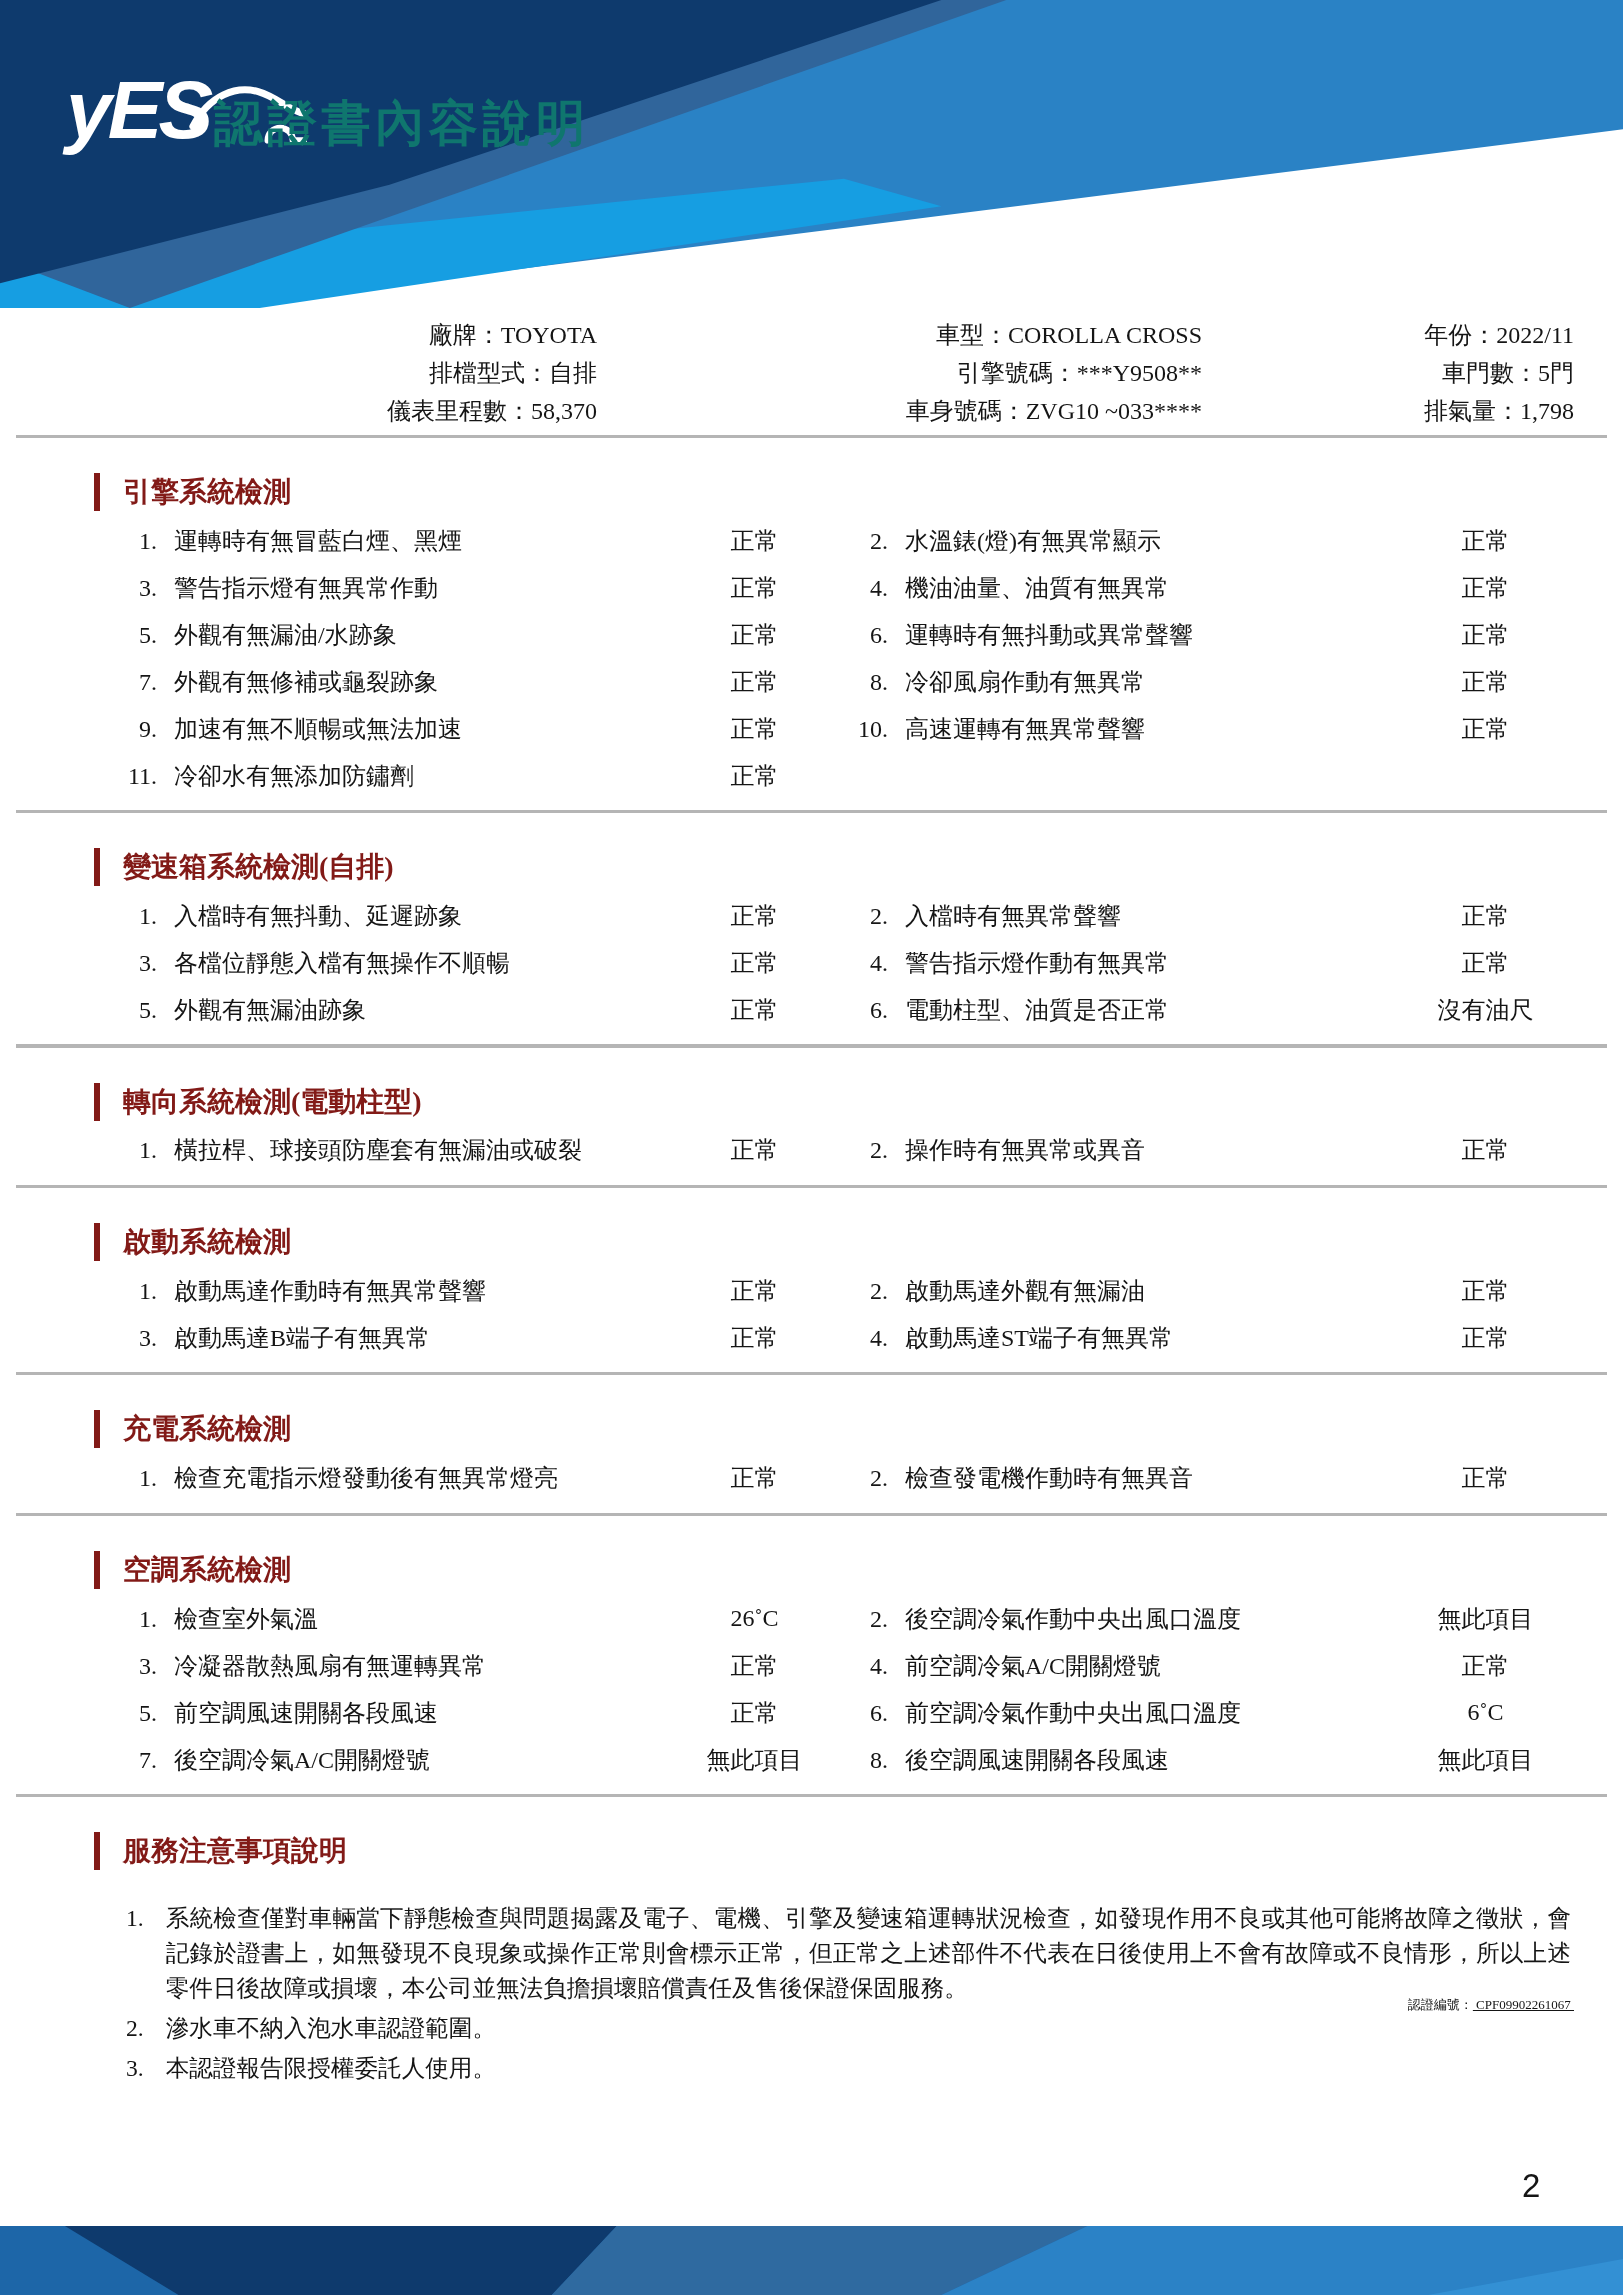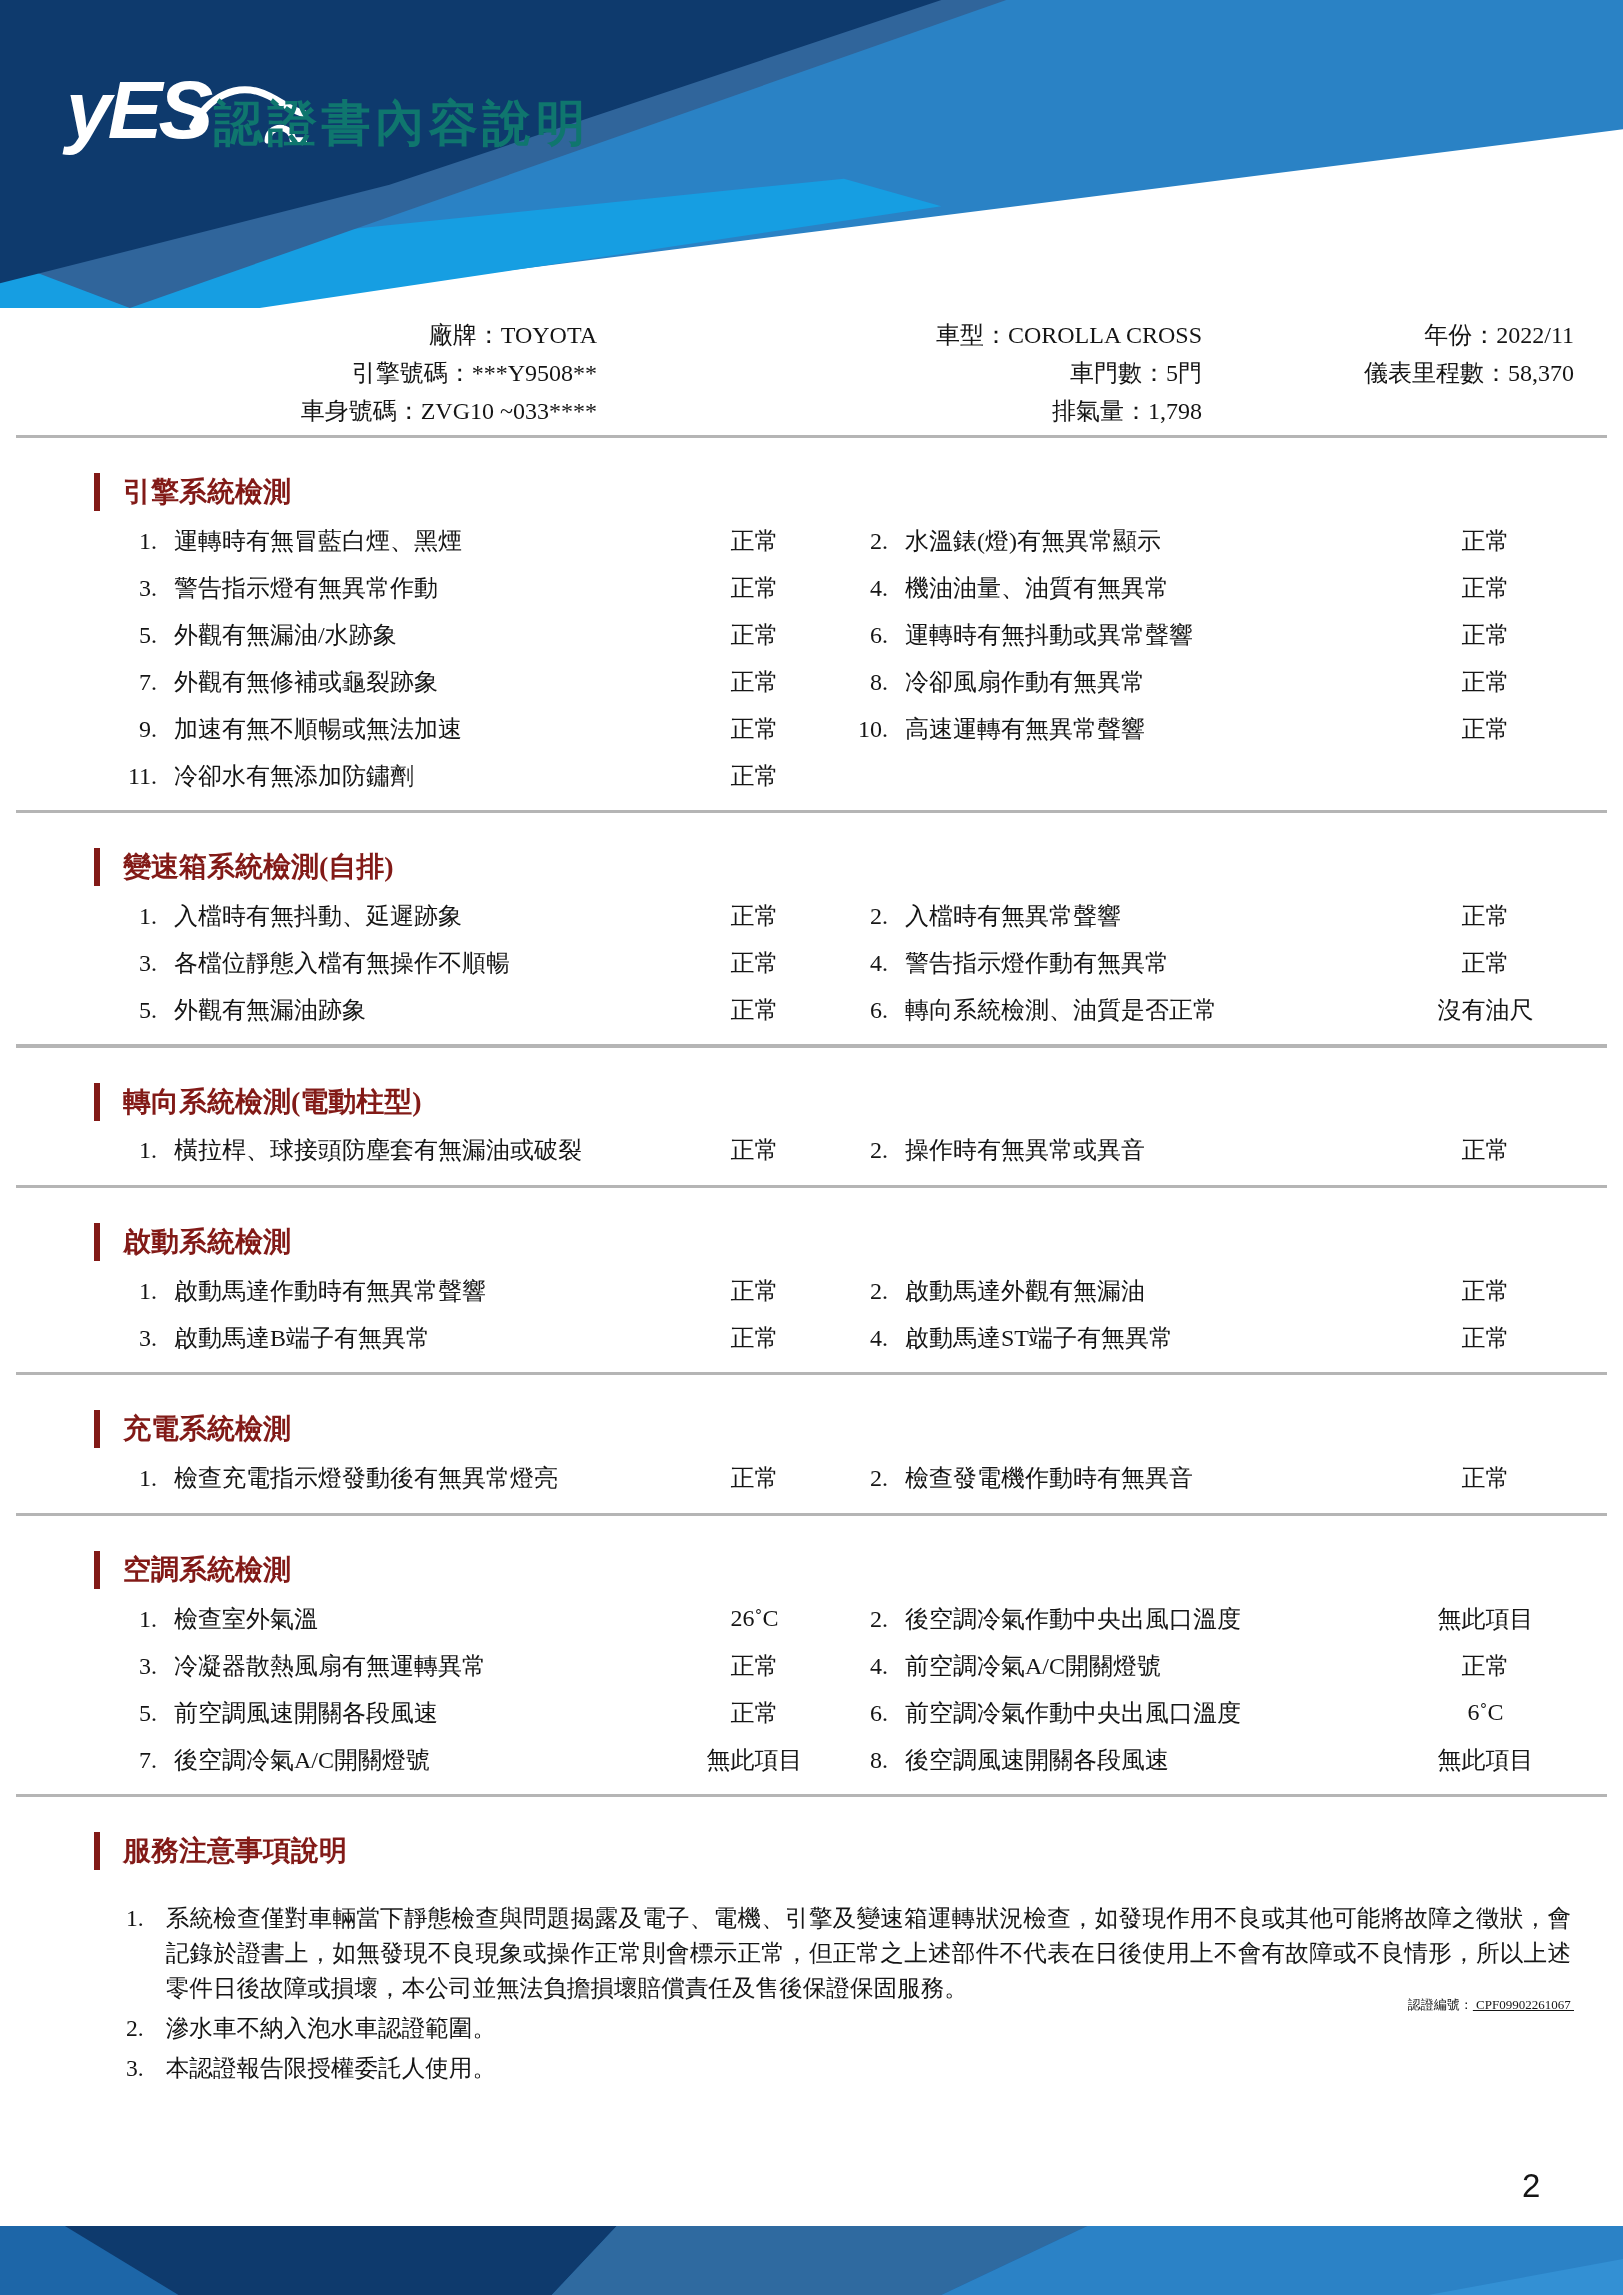--- a/index.html
+++ b/index.html
@@ -76,20 +76,21 @@
         </svg>
       </span>
     </div>
     <div class="header-title">認證書內容說明</div>
   </div>
 
   <div class="vinfo">
       <div><span>廠牌：</span><span>TOYOTA</span></div>
       <div><span>車型：</span><span>COROLLA CROSS</span></div>
       <div><span>年份：</span><span>2022/11</span></div>
+      <div><span>排檔型式：</span><span>自排</span></div>
       <div><span>引擎號碼：</span><span>***Y9508**</span></div>
       <div><span>車門數：</span><span>5門</span></div>
       <div><span>儀表里程數：</span><span>58,370</span></div>
       <div><span>車身號碼：</span><span>ZVG10 ~033****</span></div>
       <div><span>排氣量：</span><span>1,798</span></div>
     </div>
   <div class="rule first"></div>
 
   <div>
       <div class="section-title">引擎系統檢測</div>
@@ -192,21 +193,21 @@
           <div class="val">正常</div>
         </div>
         <div class="item-row">
           <div class="it">
             <span class="no">5.</span>
             <span class="txt">外觀有無漏油跡象</span>
           </div>
           <div class="val">正常</div>
           <div class="it">
             <span class="no">6.</span>
-            <span class="txt">轉向系統檢測、油質是否正常</span>
+            <span class="txt">電動柱型、油質是否正常</span>
           </div>
           <div class="val">沒有油尺</div>
         </div>
       </div>
       <div class="rule"></div>
       <div class="section-title">轉向系統檢測(電動柱型)</div>
       <div class="rows">
         <div class="item-row">
           <div class="it">
             <span class="no">1.</span>

